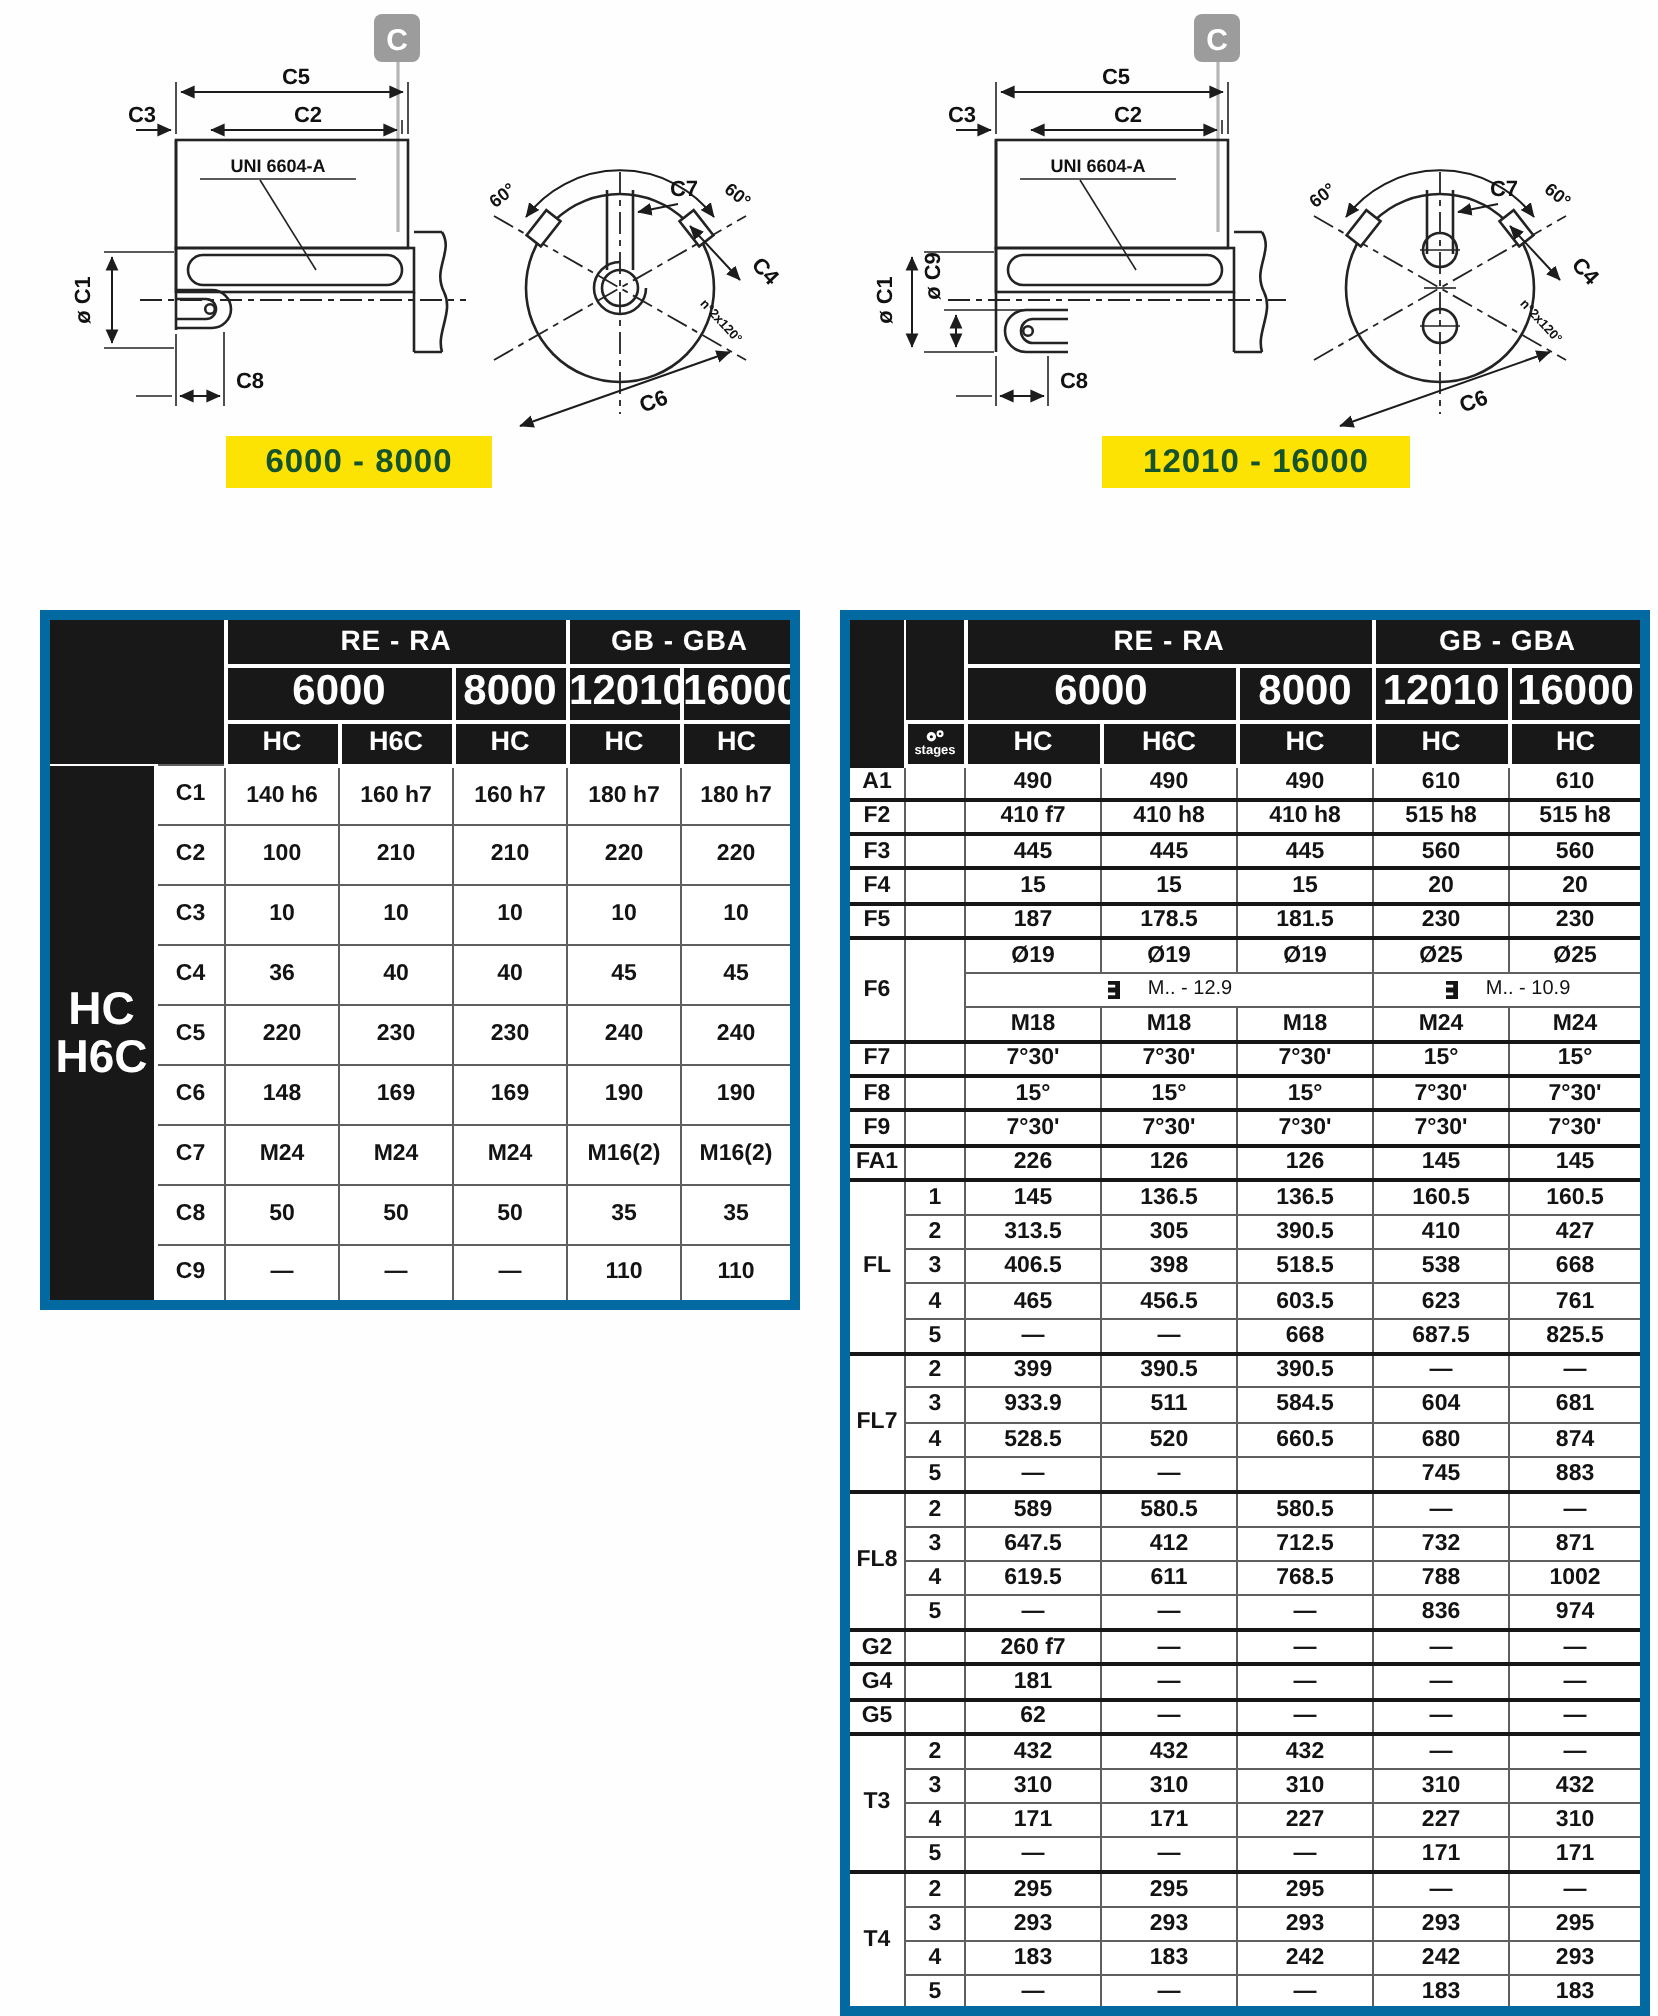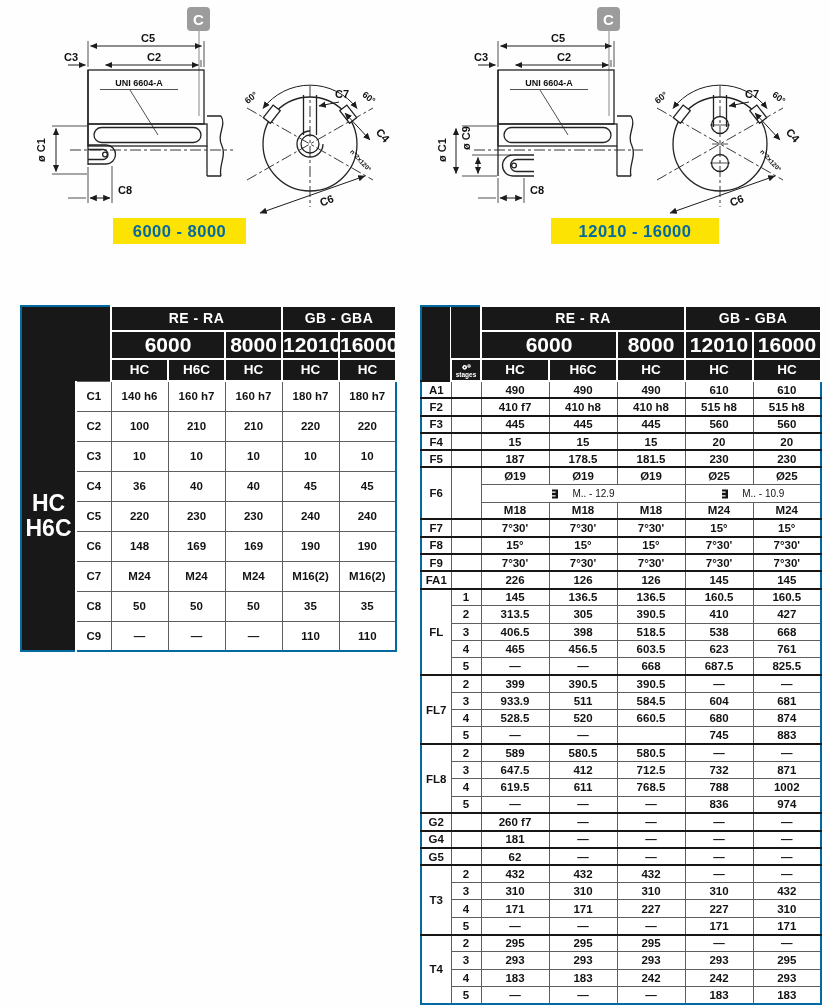--- a/index.html
+++ b/index.html
@@ -11,27 +11,27 @@
   #dg2{position:absolute;left:418px;top:4px}
   .ln{fill:none;stroke:#232323;stroke-width:1.3}
   .lnf{fill:#fff;stroke:#232323;stroke-width:1.3}
   .ex{fill:none;stroke:#232323;stroke-width:0.8}
   .cl{fill:none;stroke:#232323;stroke-width:0.9;stroke-dasharray:11 3 3 3}
   .dim{stroke:#1c1c1c;stroke-width:1;fill:none}
   text.dl{font:700 11px "Liberation Sans",sans-serif;fill:#111;text-anchor:middle}
   text.dls{font:700 9px "Liberation Sans",sans-serif;fill:#111;text-anchor:middle}
   text.dlt{font:700 6.5px "Liberation Sans",sans-serif;fill:#111;text-anchor:middle}
   text.badge-t{font:700 15px "Liberation Sans",sans-serif;fill:#fff;text-anchor:middle}
-  .caption{position:absolute;height:26px;background:#fce303;color:#0369a1;font-weight:700;
+  .caption{position:absolute;height:26px;background:#fce303;color:#14532d;font-weight:700;
            font-size:16.5px;display:flex;align-items:center;justify-content:center;letter-spacing:.5px}
   #cap-left{left:113px;top:218px;width:133px}
-  #cap-right{left:551px;top:218px;width:168px}
+  #cap-right{left:551px;top:218px;width:154px}
 
   
-  table.dimtbl{border-collapse:collapse;table-layout:fixed;position:absolute;border:2px solid #0369a1;background:#fff}
+  table.dimtbl{border-collapse:collapse;table-layout:fixed;position:absolute;border:5px solid #0369a1;background:#fff}
   #tbl-left{left:20px;top:305px;width:375px}
   #tbl-right{left:420px;top:305px;width:400px}
   .dimtbl th,.dimtbl td{padding:0;text-align:center;vertical-align:middle;line-height:1.05;white-space:nowrap;overflow:hidden}
   .dimtbl thead th{background:#181818;color:#fff;font-weight:700;border:2.5px solid #fff}
   .dimtbl thead th.blank{border:0;background:#181818}
   .dimtbl thead th.grp{font-size:14px;height:25px;letter-spacing:.5px}
   .dimtbl thead th.size{font-size:21px;height:28px}
   .dimtbl thead th.var{font-size:13.5px;height:22px}
   .dimtbl thead th.stages{font-size:6.5px;height:22px;border:2.5px solid #fff;padding-top:1px}
   .stages-t{display:block;font-size:6.5px;font-weight:700;line-height:1;margin-top:1px;color:#fff}

